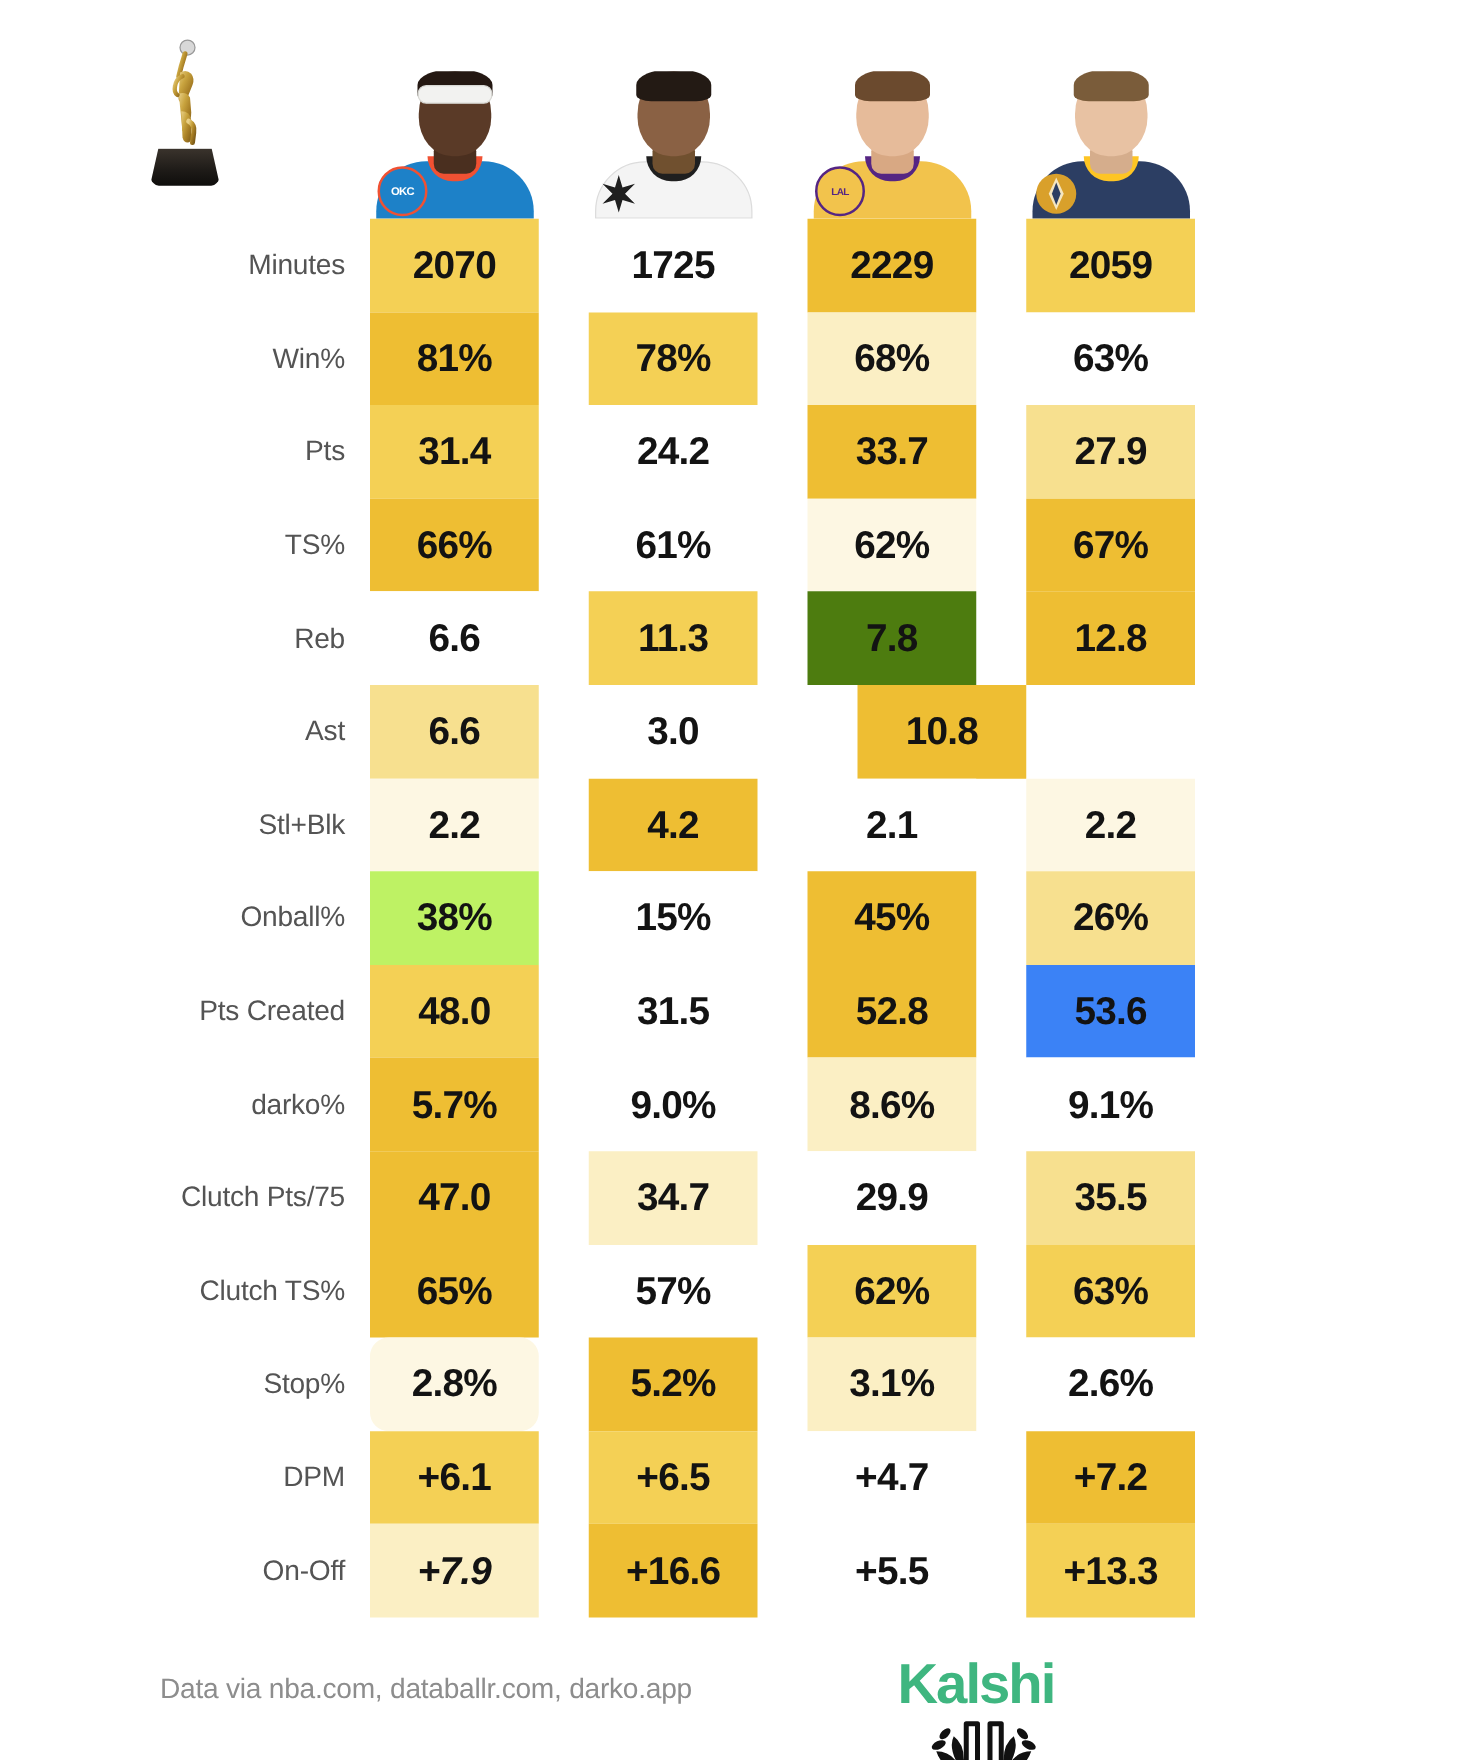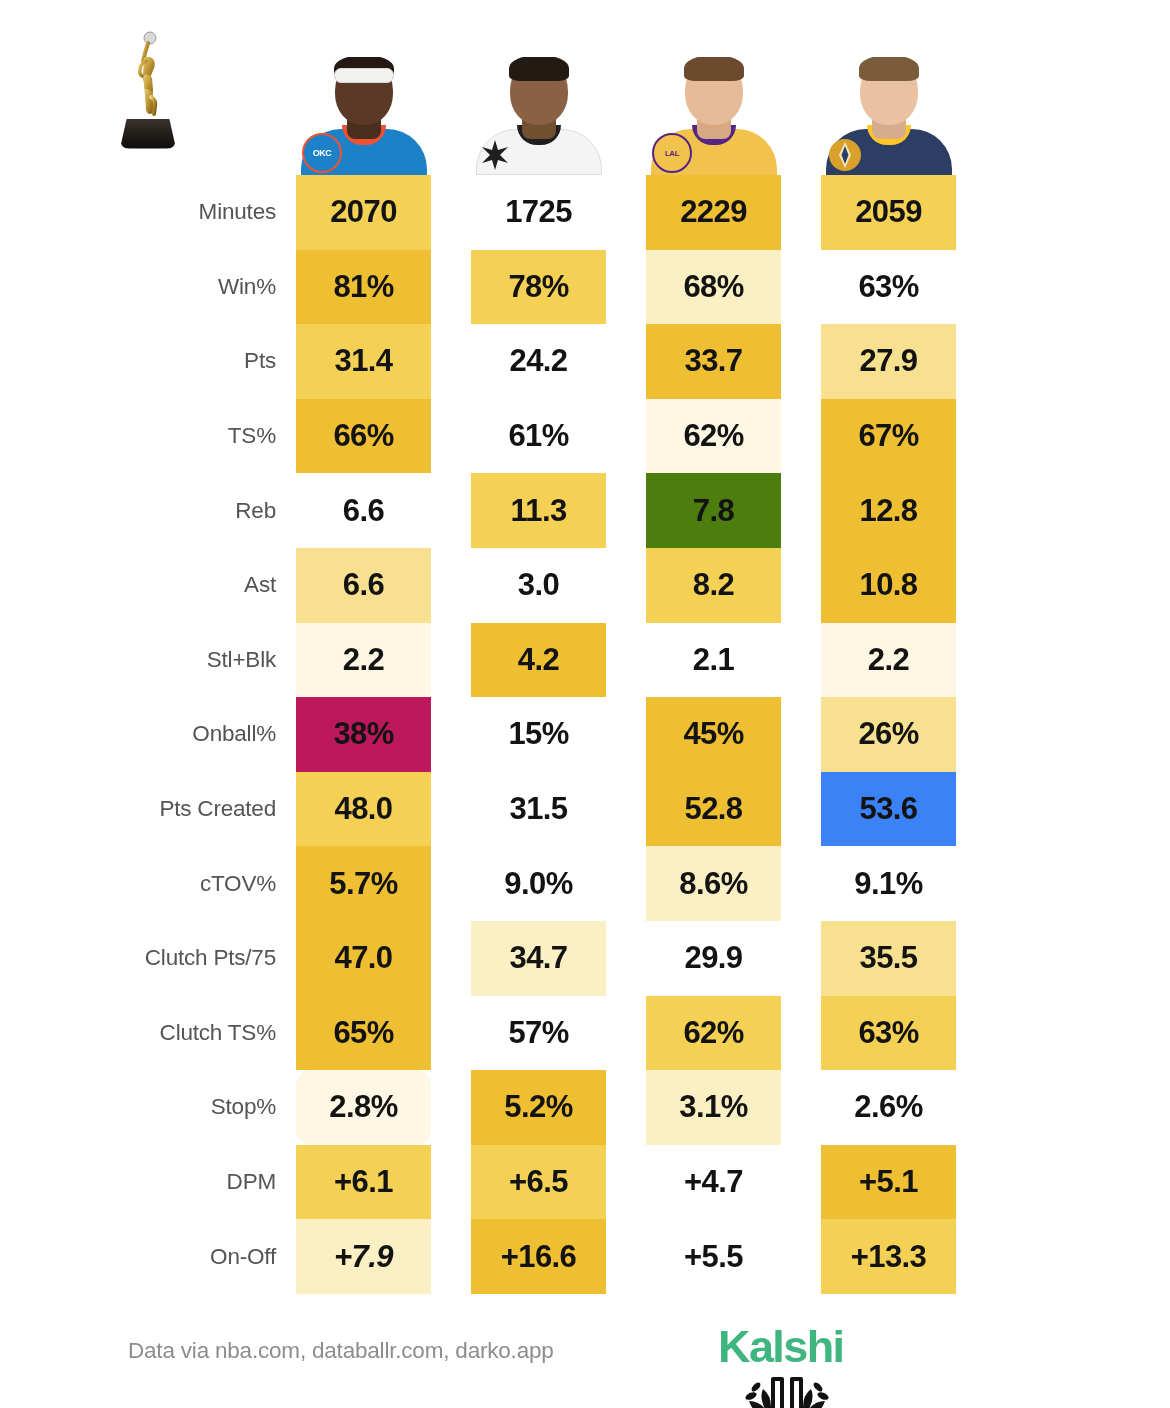--- a/index.html
+++ b/index.html
@@ -277,23 +277,20 @@
       <div class="row">
         <div class="rowlabel">Ast</div>
         <div class="cellwrap">
           <div class="cell" style="background: rgb(247, 224, 143);">6.6</div>
         </div>
         <div class="gapc" style="width: 40px;"></div>
         <div class="cellwrap">
           <div class="cell" style="background: rgb(255, 255, 255);">3.0</div>
         </div>
         <div class="gapc" style="width: 40px;"></div>
-        <div class="cellwrap">
-          <div class="cell" style="background: rgb(244, 208, 85);">8.2</div>
-        </div>
         <div class="gapc" style="width: 40px;"></div>
         <div class="cellwrap">
           <div class="cell" style="background: rgb(238, 190, 51);">10.8</div>
         </div>
       </div>
       <div class="row">
         <div class="rowlabel">Stl+Blk</div>
         <div class="cellwrap">
           <div class="cell" style="background: rgb(253, 247, 227);">2.2</div>
         </div>
@@ -306,21 +303,21 @@
           <div class="cell" style="background: rgb(255, 255, 255);">2.1</div>
         </div>
         <div class="gapc" style="width: 40px;"></div>
         <div class="cellwrap">
           <div class="cell" style="background: rgb(253, 247, 227);">2.2</div>
         </div>
       </div>
       <div class="row">
         <div class="rowlabel">Onball%</div>
         <div class="cellwrap">
-          <div class="cell" style="background: #be185d;">38%</div>
+          <div class="cell" style="background: #bef264;">38%</div>
         </div>
         <div class="gapc" style="width: 40px;"></div>
         <div class="cellwrap">
           <div class="cell" style="background: rgb(255, 255, 255);">15%</div>
         </div>
         <div class="gapc" style="width: 40px;"></div>
         <div class="cellwrap">
           <div class="cell" style="background: rgb(238, 190, 51);">45%</div>
         </div>
         <div class="gapc" style="width: 40px;"></div>
@@ -340,21 +337,21 @@
         <div class="gapc" style="width: 40px;"></div>
         <div class="cellwrap">
           <div class="cell" style="background: rgb(238, 190, 51);">52.8</div>
         </div>
         <div class="gapc" style="width: 40px;"></div>
         <div class="cellwrap">
           <div class="cell" style="background: #3b82f6;">53.6</div>
         </div>
       </div>
       <div class="row">
-        <div class="rowlabel">cTOV%</div>
+        <div class="rowlabel">darko%</div>
         <div class="cellwrap">
           <div class="cell" style="background: rgb(238, 190, 51);">5.7%</div>
         </div>
         <div class="gapc" style="width: 40px;"></div>
         <div class="cellwrap">
           <div class="cell" style="background: rgb(255, 255, 255);">9.0%</div>
         </div>
         <div class="gapc" style="width: 40px;"></div>
         <div class="cellwrap">
           <div class="cell" style="background: rgb(251, 239, 196);">8.6%</div>
@@ -426,21 +423,21 @@
         <div class="gapc" style="width: 40px;"></div>
         <div class="cellwrap">
           <div class="cell" style="background: rgb(244, 208, 85);">+6.5</div>
         </div>
         <div class="gapc" style="width: 40px;"></div>
         <div class="cellwrap">
           <div class="cell" style="background: rgb(255, 255, 255);">+4.7</div>
         </div>
         <div class="gapc" style="width: 40px;"></div>
         <div class="cellwrap">
-          <div class="cell" style="background: rgb(238, 190, 51);">+5.1</div>
+          <div class="cell" style="background: rgb(238, 190, 51);">+7.2</div>
         </div>
       </div>
       <div class="row">
         <div class="rowlabel">On-Off</div>
         <div class="cellwrap">
           <div class="cell" style="background: rgb(251, 239, 196); font-style: italic;">+7.9</div>
         </div>
         <div class="gapc" style="width: 40px;"></div>
         <div class="cellwrap">
           <div class="cell" style="background: rgb(238, 190, 51);">+16.6</div>

